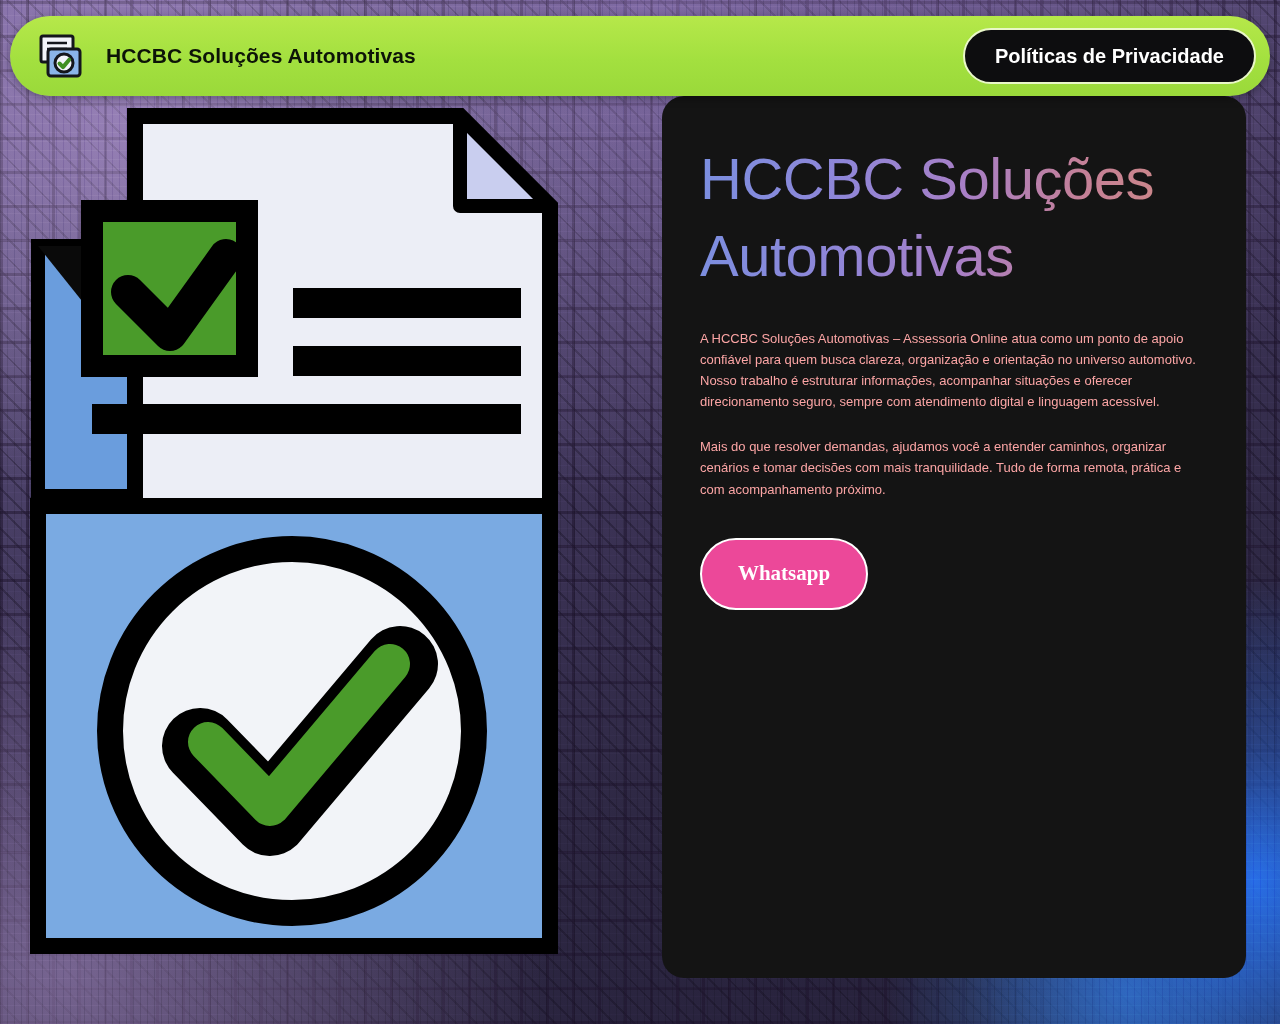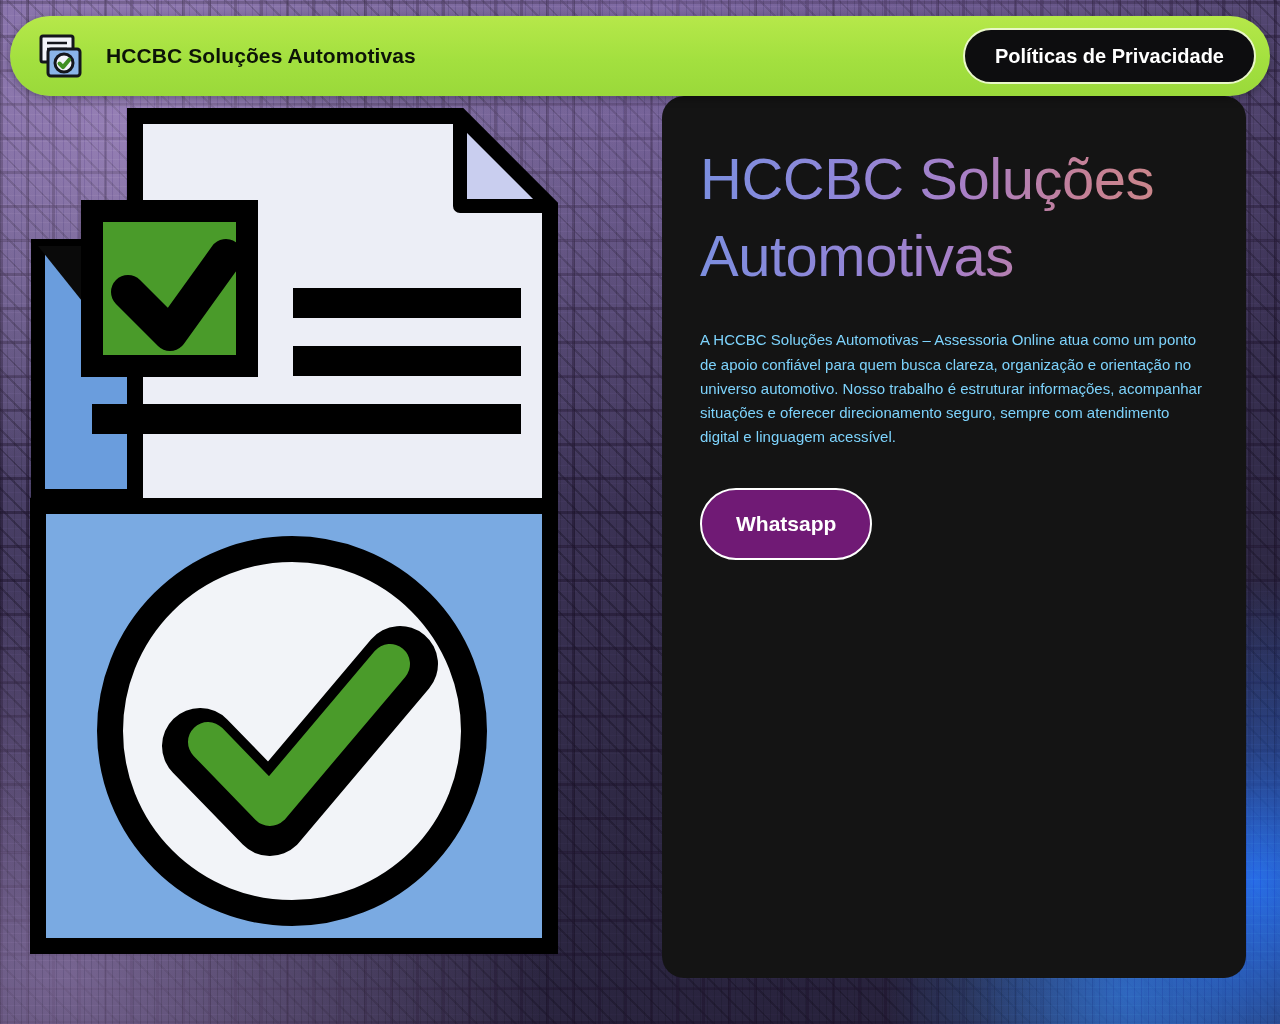--- a/index.html
+++ b/index.html
@@ -135,39 +135,39 @@
     letter-spacing: -0.5px;
     background: linear-gradient(95deg, #7b8fe0 0%, #8f86d8 28%, #a87fc6 52%, #c48098 74%, #d08b80 100%);
     -webkit-background-clip: text;
     background-clip: text;
     color: transparent;
     -webkit-text-fill-color: transparent;
     margin-bottom: 34px;
   }
 
   .panel-para {
-    color: #7dd3fc;
-    font-size: 15px;
+    color: #fca5a5;
+    font-size: 13px;
     line-height: 1.62;
     margin-bottom: 24px;
   }
   .panel-para:last-of-type { margin-bottom: 0; }
 
   #whatsapp-btn {
     margin-top: 38px;
     height: 72px;
     min-width: 168px;
     padding: 0 34px;
     border-radius: 36px;
-    background: #701a75;
+    background: #ec4899;
     color: #ffffff;
     border: 2px solid #ffffff;
     font-size: 21px;
     font-weight: bold;
-    font-family: Liberation Sans, sans-serif;
+    font-family: Liberation Serif, serif;
     cursor: pointer;
     display: inline-flex;
     align-items: center;
     justify-content: center;
   }
 </style>
 </head>
 <body>
 
 <div id="bg"></div>
@@ -211,15 +211,16 @@
     <circle cx="262" cy="635" r="182" fill="#f2f4f8" stroke="#000" stroke-width="26"></circle>
     <path d="M170 650 L240 722 L370 568" fill="none" stroke="#000" stroke-width="76" stroke-linecap="round" stroke-linejoin="round"></path>
     <path d="M178 646 L240 710 L360 568" fill="none" stroke="#4a9b2a" stroke-width="40" stroke-linecap="round" stroke-linejoin="round"></path>
   </svg>
 </div>
 
 <section id="panel">
   <h1 id="panel-title">HCCBC Soluções Automotivas</h1>
 
   <p class="panel-para">A HCCBC Soluções Automotivas – Assessoria Online atua como um ponto de apoio confiável para quem busca clareza, organização e orientação no universo automotivo. Nosso trabalho é estruturar informações, acompanhar situações e oferecer direcionamento seguro, sempre com atendimento digital e linguagem acessível.</p>
+  <p class="panel-para">Mais do que resolver demandas, ajudamos você a entender caminhos, organizar cenários e tomar decisões com mais tranquilidade. Tudo de forma remota, prática e com acompanhamento próximo.</p>
 
   <button id="whatsapp-btn">Whatsapp</button>
 </section>
 
 </body></html>

